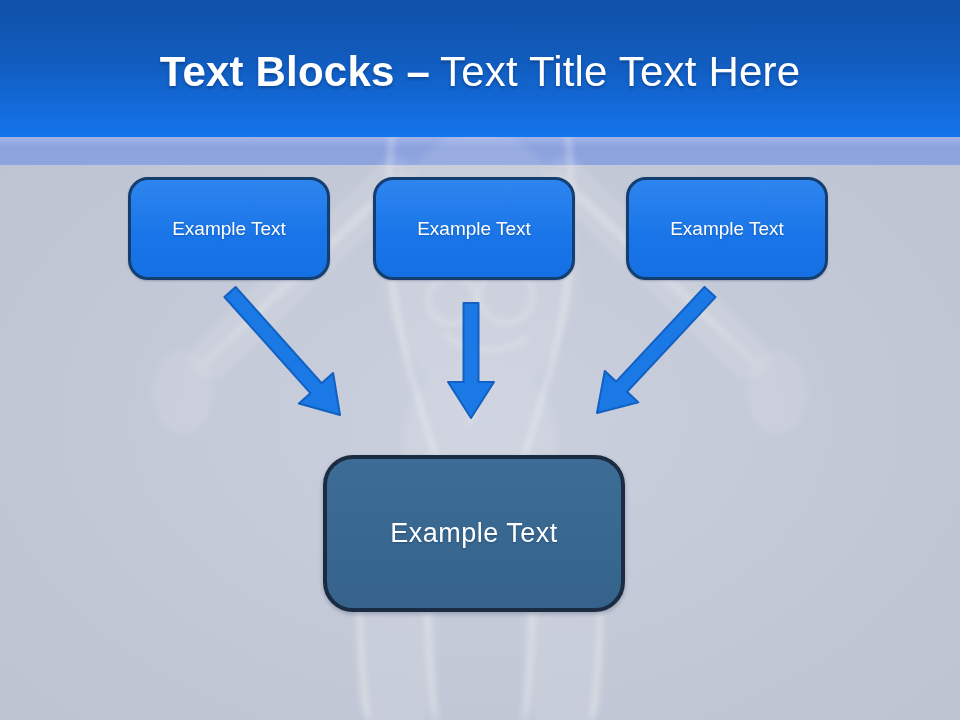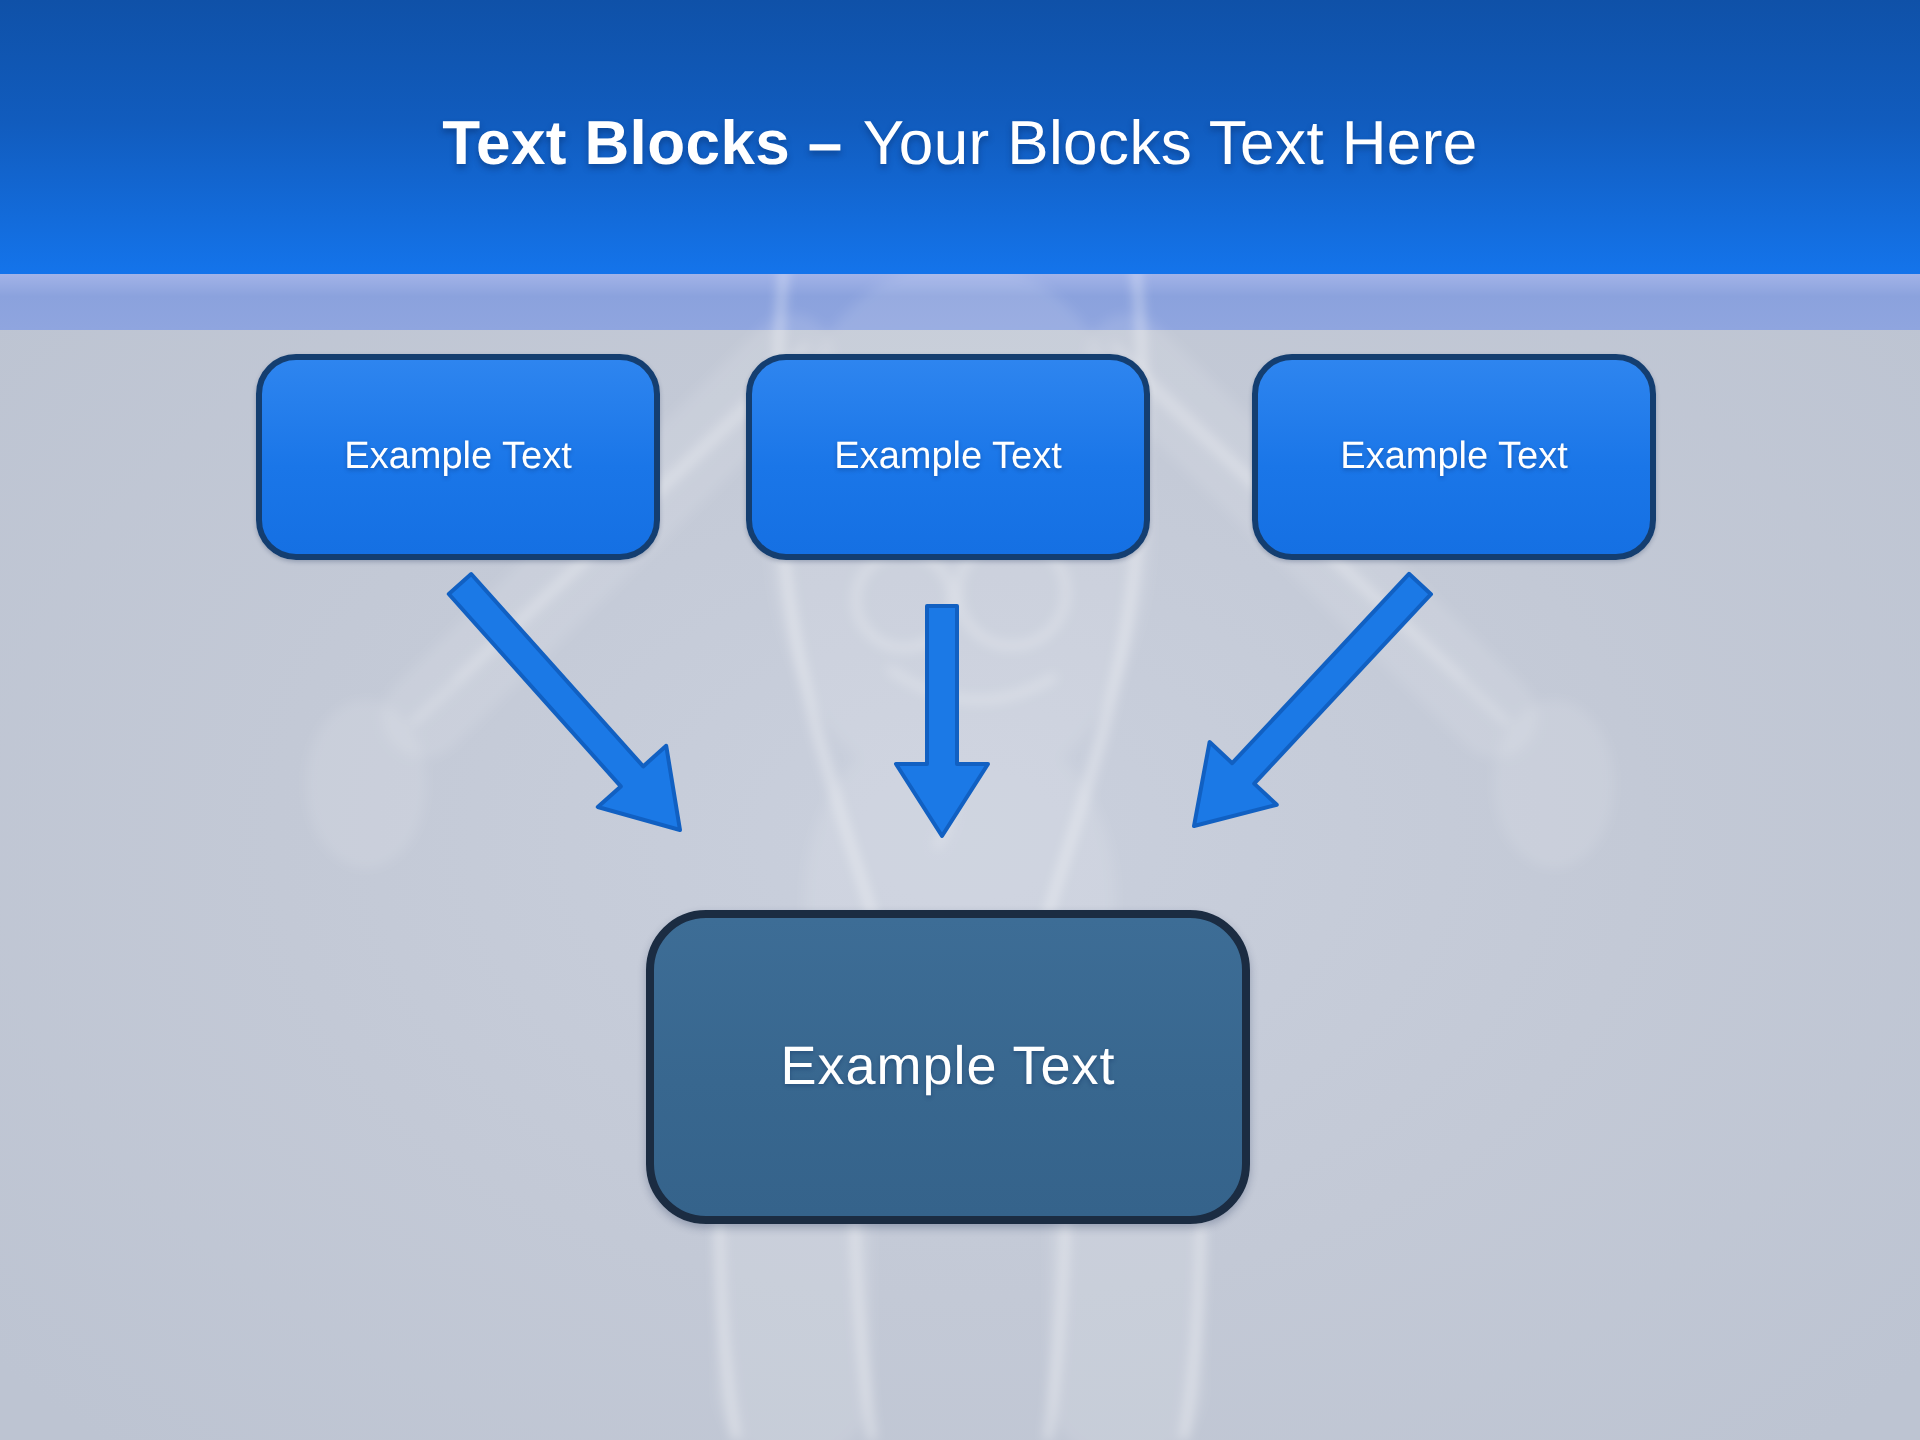--- a/index.html
+++ b/index.html
@@ -12,21 +12,21 @@
   }
 
   
   .header {
     position:absolute; top:0; left:0; width:960px; height:137px; z-index:5;
     background: linear-gradient(180deg, var(--header-top,#0f51a8) 0%, #115cbe 45%, var(--header-bottom,#1474eb) 100%);
     display:flex; align-items:center; justify-content:center;
   }
   .title {
     display:flex; align-items:baseline; gap:10px;
-    color:var(--title-color,#fff); font-size:31px; letter-spacing:.2px;
+    color:var(--title-color,#fff); font-size:42px; letter-spacing:.2px;
     text-shadow:0 2px 3px rgba(0,25,70,.35);
     font-weight:400; padding-top:6px;
   }
   .title .t-bold { font-weight:700; }
 
   
   .band {
     position:absolute; top:137px; left:0; width:960px; height:28px; z-index:3;
     background: linear-gradient(180deg, #a2b3e8 0%, var(--band,#8ba2dd) 40%, #8fa5df 100%);
   }
@@ -67,21 +67,21 @@
   }
 </style>
 </head>
 <body>
 
 <div class="slide">
 
   <div class="header">
     <h1 class="title">
       <span class="t-bold">Text Blocks –</span>
-      <span class="t-rest">Your Blocks Text Here</span>
+      <span class="t-rest">Text Title Text Here</span>
     </h1>
   </div>
 
   <div class="band"></div>
 
   <svg class="figure" width="960" height="720" viewBox="0 0 960 720">
     <defs>
       <filter id="soft" x="-30%" y="-30%" width="160%" height="160%">
         <feGaussianBlur stdDeviation="3"></feGaussianBlur>
       </filter>

